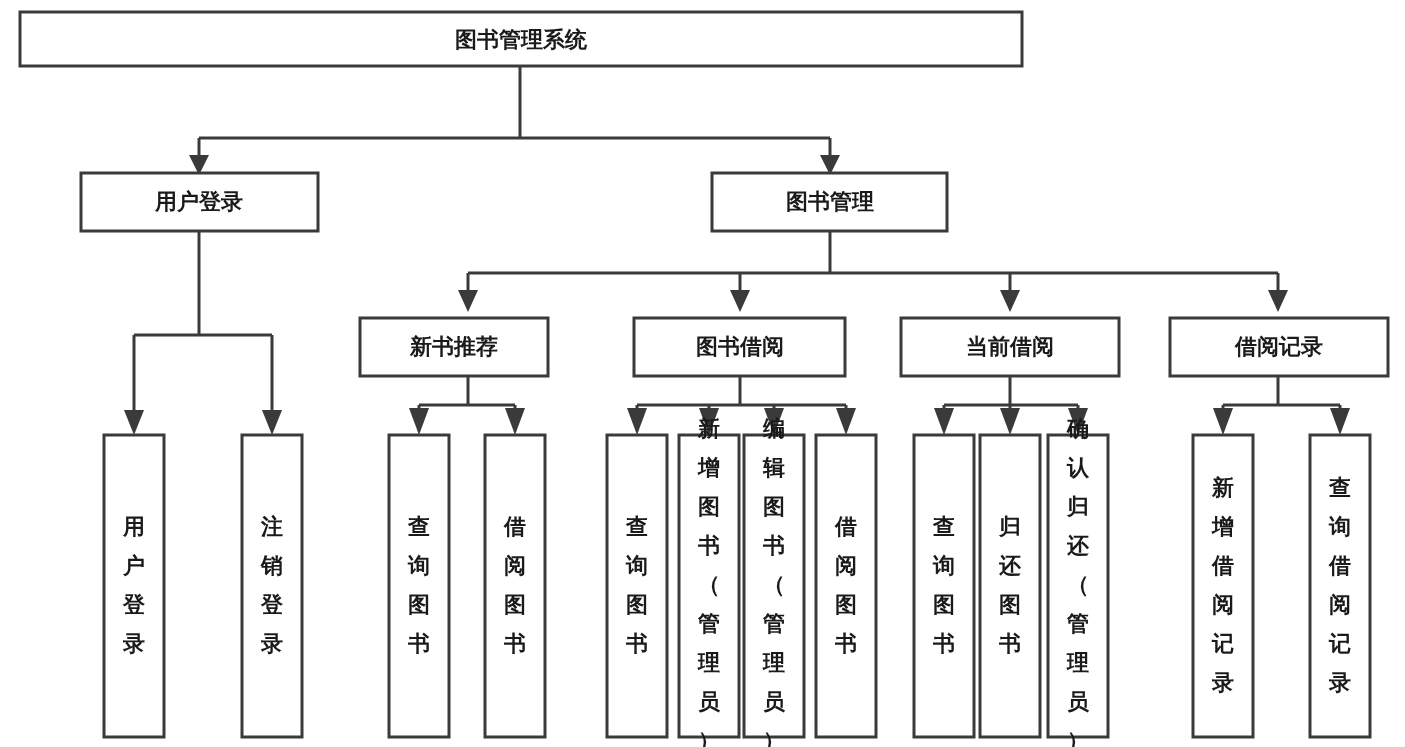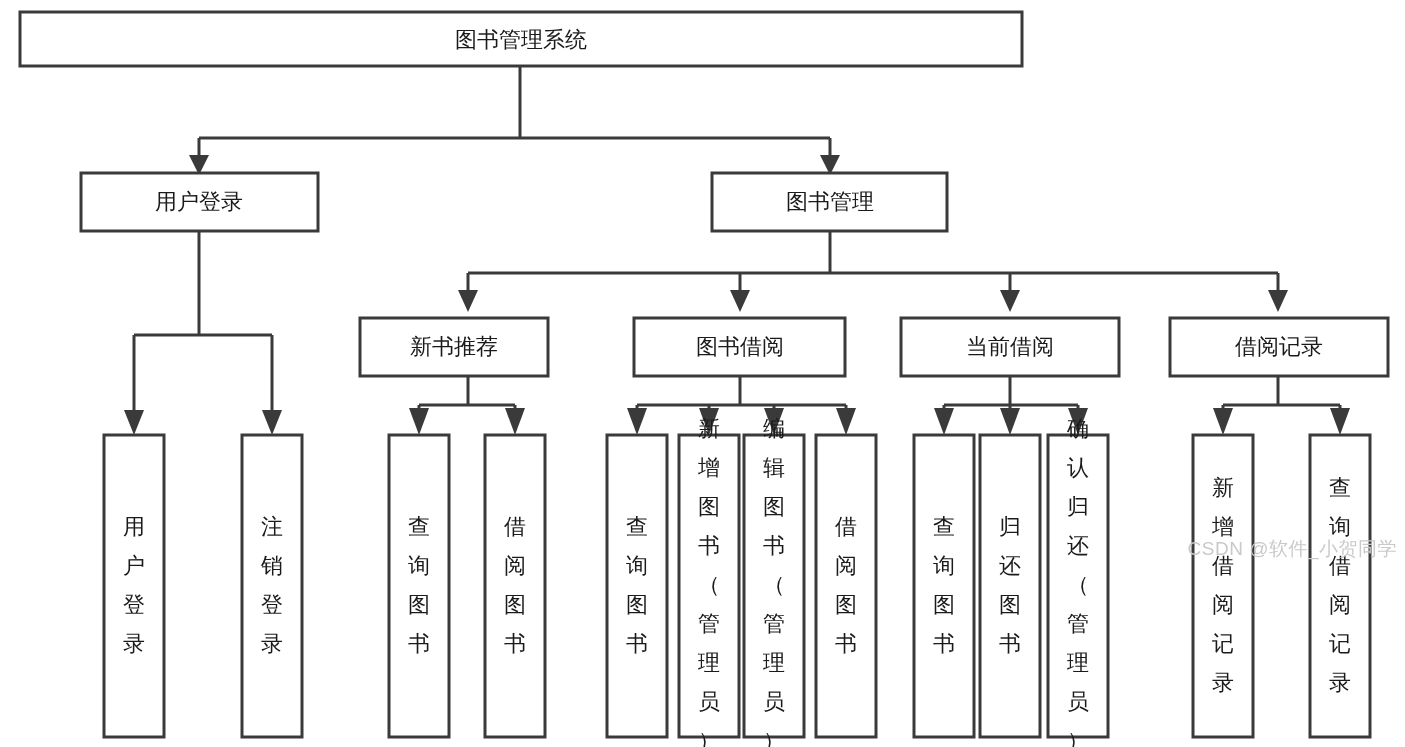--- a/index.html
+++ b/index.html
@@ -11,20 +11,21 @@
     width: 1405px;
     height: 747px;
     font-family: "Liberation Sans", "DejaVu Sans", sans-serif;
     overflow: hidden;
     position: relative;
   }
   #diagram-root {
     position: relative;
     width: 1405px;
     height: 566px;
+    font-weight: bold;
   }
   svg.diagram {
     position: absolute;
     top: 0;
     left: 0;
     width: 1405px;
     height: 747px;
     display: block;
   }
   .node-rect {
@@ -221,14 +222,13 @@
         <rect class="node-rect" x="1193" y="435" width="60" height="302"></rect>
         <text class="node-label-v vtext" x="1223" y="585"><tspan x="1223" y="494.5">新</tspan><tspan x="1223" y="533.5">增</tspan><tspan x="1223" y="572.5">借</tspan><tspan x="1223" y="611.5">阅</tspan><tspan x="1223" y="650.5">记</tspan><tspan x="1223" y="689.5">录</tspan></text>
       </g>
       <g>
         <rect class="node-rect" x="1310" y="435" width="60" height="302"></rect>
         <text class="node-label-v vtext" x="1340" y="585"><tspan x="1340" y="494.5">查</tspan><tspan x="1340" y="533.5">询</tspan><tspan x="1340" y="572.5">借</tspan><tspan x="1340" y="611.5">阅</tspan><tspan x="1340" y="650.5">记</tspan><tspan x="1340" y="689.5">录</tspan></text>
       </g>
     </g>
   </svg>
 
-  <div class="watermark">CSDN @软件_小贺同学</div>
 </div>
 
 </body></html>

